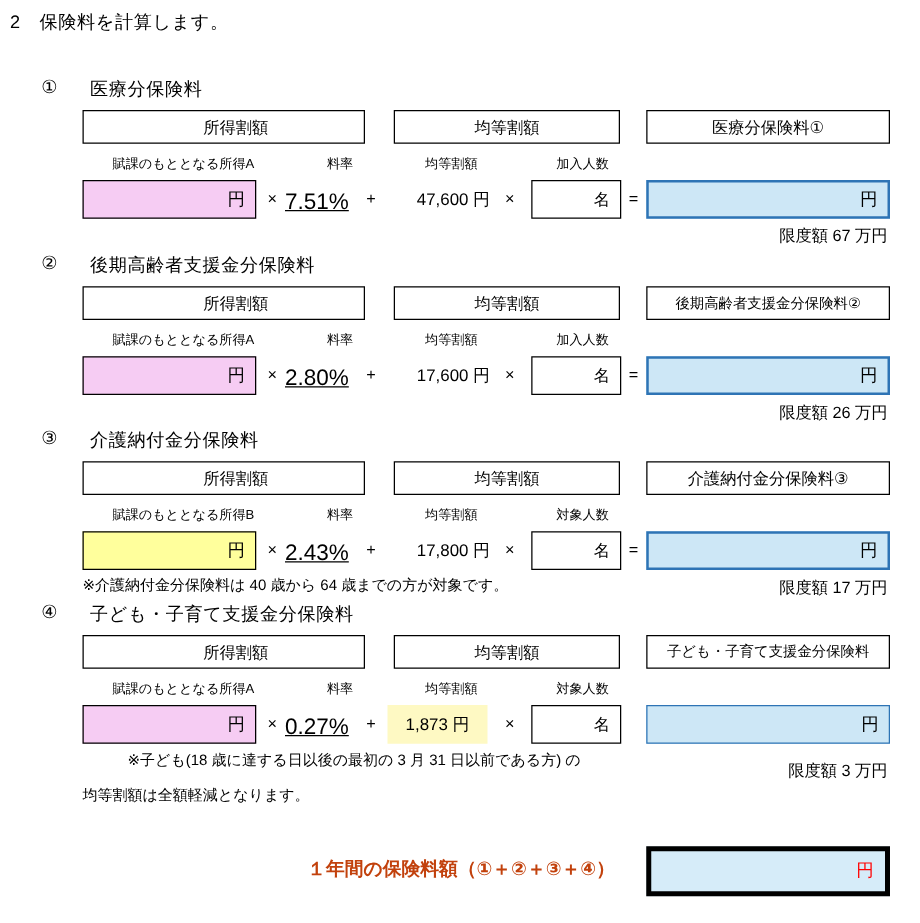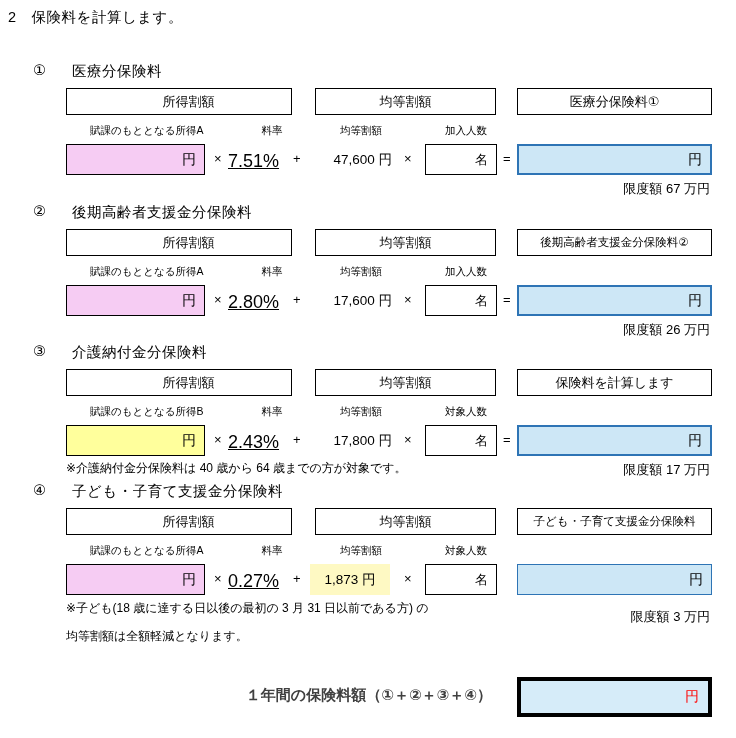--- a/index.html
+++ b/index.html
@@ -56,27 +56,27 @@
   .result-box {
     position:absolute; top:82px; left:517px; width:195px; height:31px;
     border:2px solid #2E74B5; background:#CDE7F6; font-size:14px;
     display:flex; align-items:center; justify-content:flex-end; padding-right:8px;
   }
   .result-box.thin { border-width:1px; }
   .limit { position:absolute; top:118px; left:517px; width:193px; text-align:right; font-size:13px; white-space:nowrap; }
   .note  { position:absolute; left:66px; font-size:12px; white-space:nowrap; }
 
   .s3 .note { top:117px; }
-  .s4 .note.l1 { top:118px; }
+  .s4 .note.l1 { top:118px;margin-left:36px; }
   .s4 .note.l2 { top:146px; }
   .s4 .limit { top:126px; }
 
   .total-label {
     position:absolute; top:686px; left:180px; width:312px; text-align:right;
-    color:#404040; font-weight:bold; font-size:15px; white-space:nowrap;
+    color:#c2410c; font-weight:bold; font-size:15px; white-space:nowrap;
   }
   .total-box {
     position:absolute; top:677px; left:517px; width:195px; height:40px;
     border:4px solid #000; background:#D6ECF9; font-size:14px; color:#FF0000;
     display:flex; align-items:center; justify-content:flex-end; padding-right:9px;
   }
 </style>
 </head>
 <body>
 
@@ -138,21 +138,21 @@
       <span>円</span>
     </div>
     <div class="limit">限度額 26 万円</div>
   </div>
 
   <div class="section s3" style="top:343px;">
     <span class="sec-num">③</span>
     <span class="sec-title">介護納付金分保険料</span>
     <div class="hdr c1">所得割額</div>
     <div class="hdr c2">均等割額</div>
-    <div class="hdr c3">保険料を計算します</div>
+    <div class="hdr c3">介護納付金分保険料③</div>
     <div class="lbl income">賦課のもととなる所得B</div>
     <div class="lbl rate">料率</div>
     <div class="lbl percap">均等割額</div>
     <div class="lbl count">対象人数</div>
     <div class="input-box" style="background-color: rgb(255, 255, 156);">
       <span>円</span>
     </div>
     <span class="op x1">×</span>
     <span class="rate-val">2.43%</span>
     <span class="op plus">+</span>

